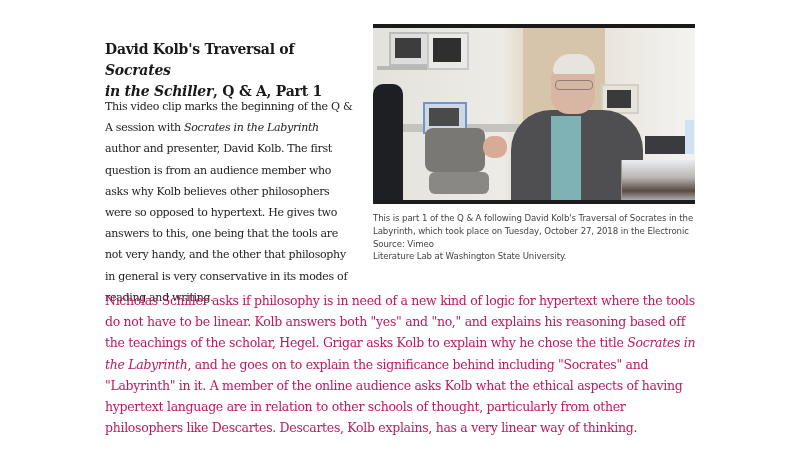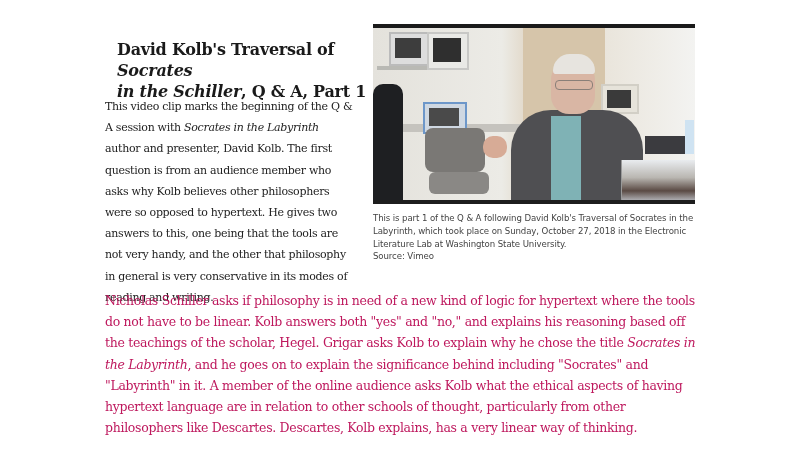--- a/index.html
+++ b/index.html
@@ -17,26 +17,26 @@
     }
     .article {
       position: absolute;
       left: 105px;
       top: 0;
       width: 600px;
       height: 450px;
     }
     .title {
       position: absolute;
-      left: 12px;
+      left: 0;
       top: 39px;
       width: 250px;
       font-family: "DejaVu Serif", serif;
       font-weight: bold;
-      font-size: 16px;
+      font-size: 14px;
       line-height: 21px;
       letter-spacing: -0.25px;
       color: #1a1a1a;
       margin: 0;
     }
     .title em { font-style: italic; }
     .intro {
       position: absolute;
       left: 0;
       top: 96px;
@@ -149,21 +149,21 @@
       <div class="v-shirt"></div>
       <div class="v-head"></div>
       <div class="v-hair"></div>
       <div class="v-glasses"></div>
       <div class="v-hand"></div>
       <div class="v-inset"></div>
       <div class="v-bottombar"></div>
     </div>
     <figcaption class="caption">
       <div>This is part 1 of the Q &amp; A following David Kolb's Traversal of Socrates in the</div>
-      <div>Labyrinth, which took place on Sunday, October 27, 2018 in the Electronic</div>
+      <div>Labyrinth, which took place on Tuesday, October 27, 2018 in the Electronic</div>
+      <div>Source: Vimeo</div>
       <div>Literature Lab at Washington State University.</div>
-      <div>Source: Vimeo</div>
     </figcaption>
   </figure>
 
   <p class="body"><span>Nicholas Schiller asks if philosophy is in need of a new kind of logic for hypertext where the tools do not have to be linear. Kolb answers both "yes" and "no," and explains his reasoning based off the teachings of the scholar, Hegel. Grigar asks Kolb to explain why he chose the title </span><em>Socrates in the Labyrinth</em><span>, and he goes on to explain the significance behind including "Socrates" and "Labyrinth" in it. A member of the online audience asks Kolb what the ethical aspects of having hypertext language are in relation to other schools of thought, particularly from other philosophers like Descartes. Descartes, Kolb explains, has a very linear way of thinking.</span></p>
 
 </div>
 
 </body></html>

